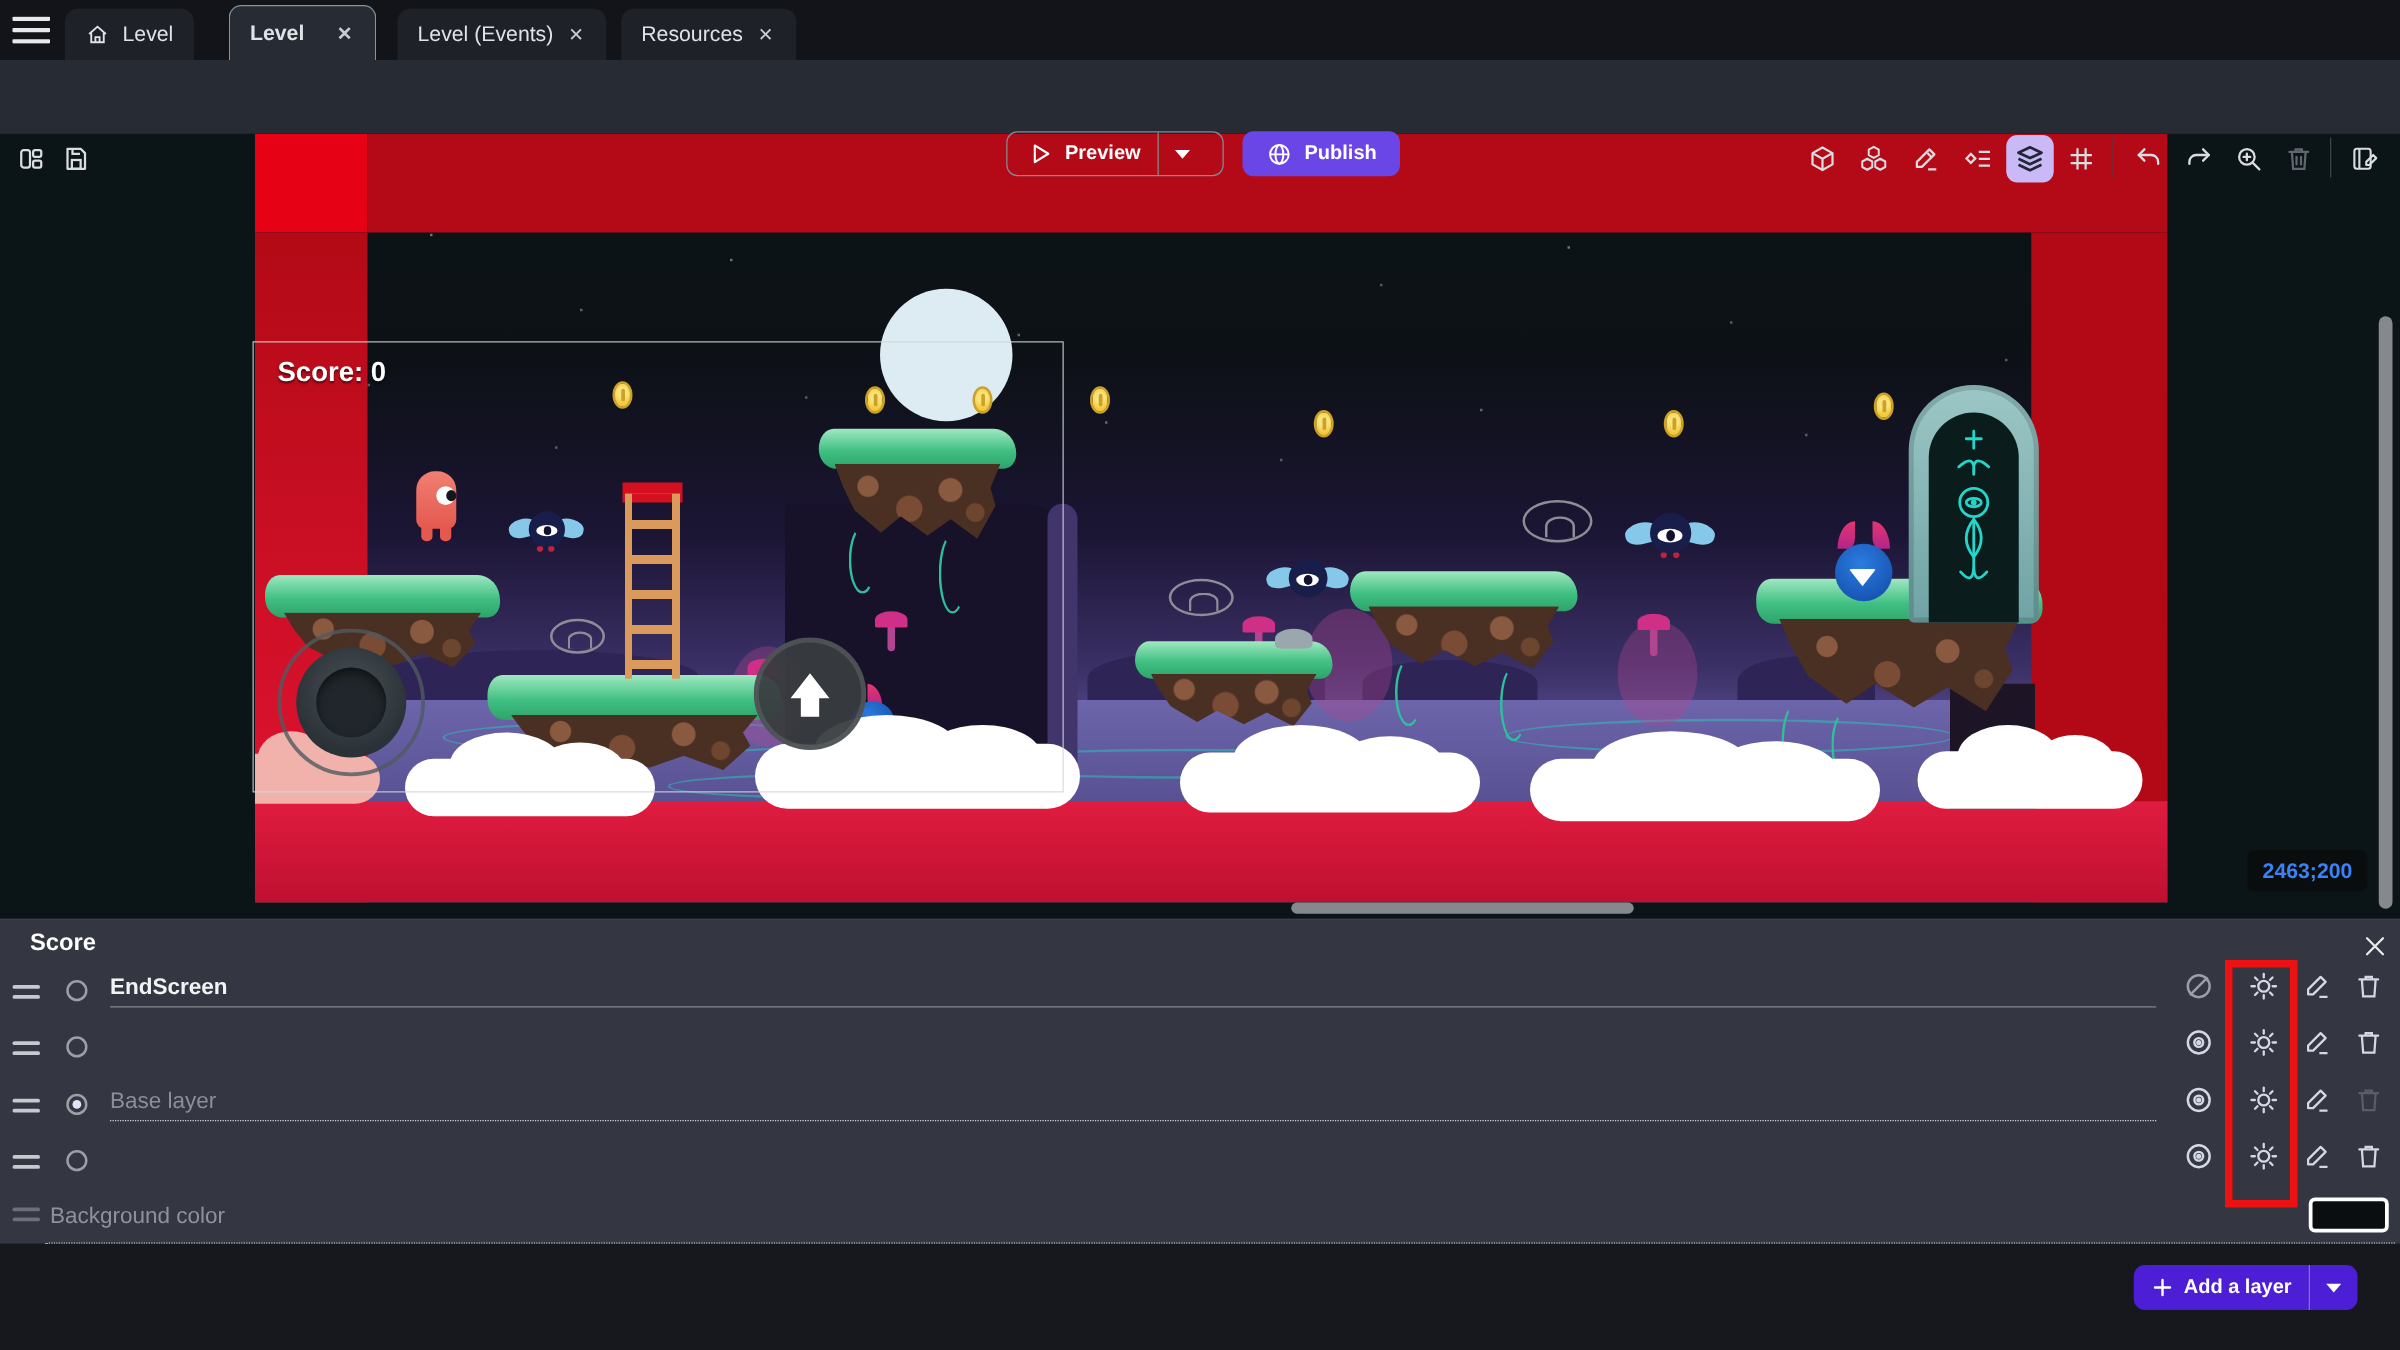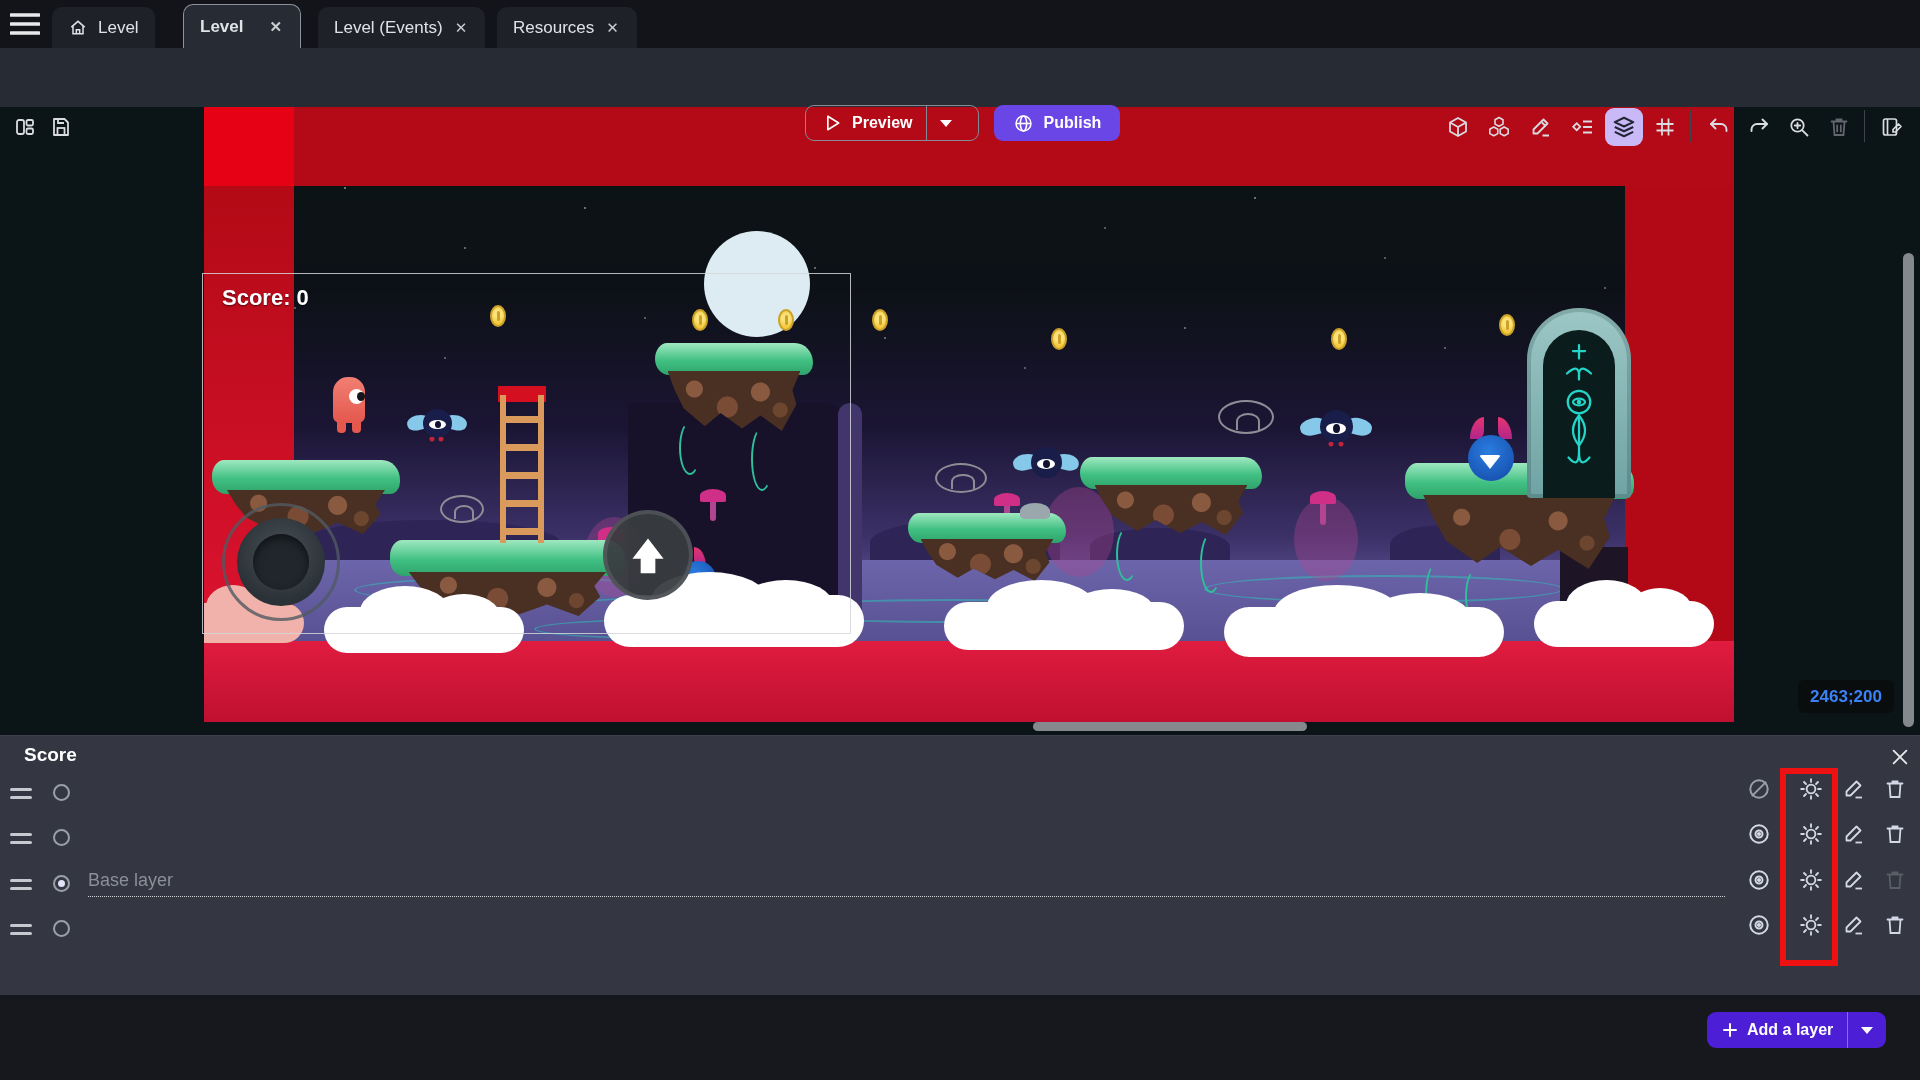--- a/index.html
+++ b/index.html
@@ -459,20 +459,21 @@
         <path d="M4 4l14 14M18 4L4 18" stroke="#e8e9eb" stroke-width="2" stroke-linecap="round"></path>
       </svg>
   </div>
 
   <div class="layer-row abs" style="top:38px">
     <div class="drag-handle">
         <i></i>
         <i></i>
       </div>
     <div class="radio"></div>
+    <input class="layer-name" value="EndScreen" style="">
     <div class="row-icon" style="left:1747px">
       <svg width="24" height="24" viewBox="0 0 22 22" fill="none" stroke="#9aa0a8" stroke-width="1.8">
           <circle cx="11" cy="11" r="8"></circle>
           <path d="M4.5 17.5l13-13"></path>
         </svg>
     </div>
     <div class="row-icon" style="left:1799px">
       <svg width="24" height="24" viewBox="0 0 22 22" fill="none" stroke="#d4d8e6" stroke-width="1.7" stroke-linecap="round">
           <circle cx="11" cy="11" r="4"></circle>
           <path d="M11 2v2.5M11 17.5V20M2 11h2.5M17.5 11H20M4.6 4.6l1.8 1.8M15.6 15.6l1.8 1.8M17.4 4.6l-1.8 1.8M6.4 15.6l-1.8 1.8"></path>
@@ -581,20 +582,29 @@
           <path d="M13.5 20.5h6.5"></path>
         </svg>
     </div>
     <div class="row-icon" style="left:1883px">
       <svg width="24" height="24" viewBox="0 0 24 24" fill="none" stroke="#d4d8e6" stroke-width="1.8" stroke-linecap="round">
           <path d="M4.5 6.5h15M9.5 6.5V4.5h5v2M6.5 6.5l1 13.5h9l1-13.5"></path>
         </svg>
     </div>
   </div>
 
+  <div id="bg-color-row" class="abs">
+    <div class="drag-handle muted" style="top:8px">
+        <i></i>
+        <i></i>
+      </div>
+    <div id="bg-color-label">Background color</div>
+    <div id="bg-color-line"></div>
+    <div id="bg-swatch" style="background: rgb(10, 14, 16);"></div>
+  </div>
 
   <div id="annotation-rect" class="abs"></div>
 </div>
 
 <div id="bottom-bar" class="abs">
   <div id="add-layer-btn" class="abs">
     <div class="main">
       <svg width="18" height="18" viewBox="0 0 24 24">
           <path d="M12 4v16M4 12h16" stroke="#fff" stroke-width="2.6" stroke-linecap="round"></path>
         </svg>

